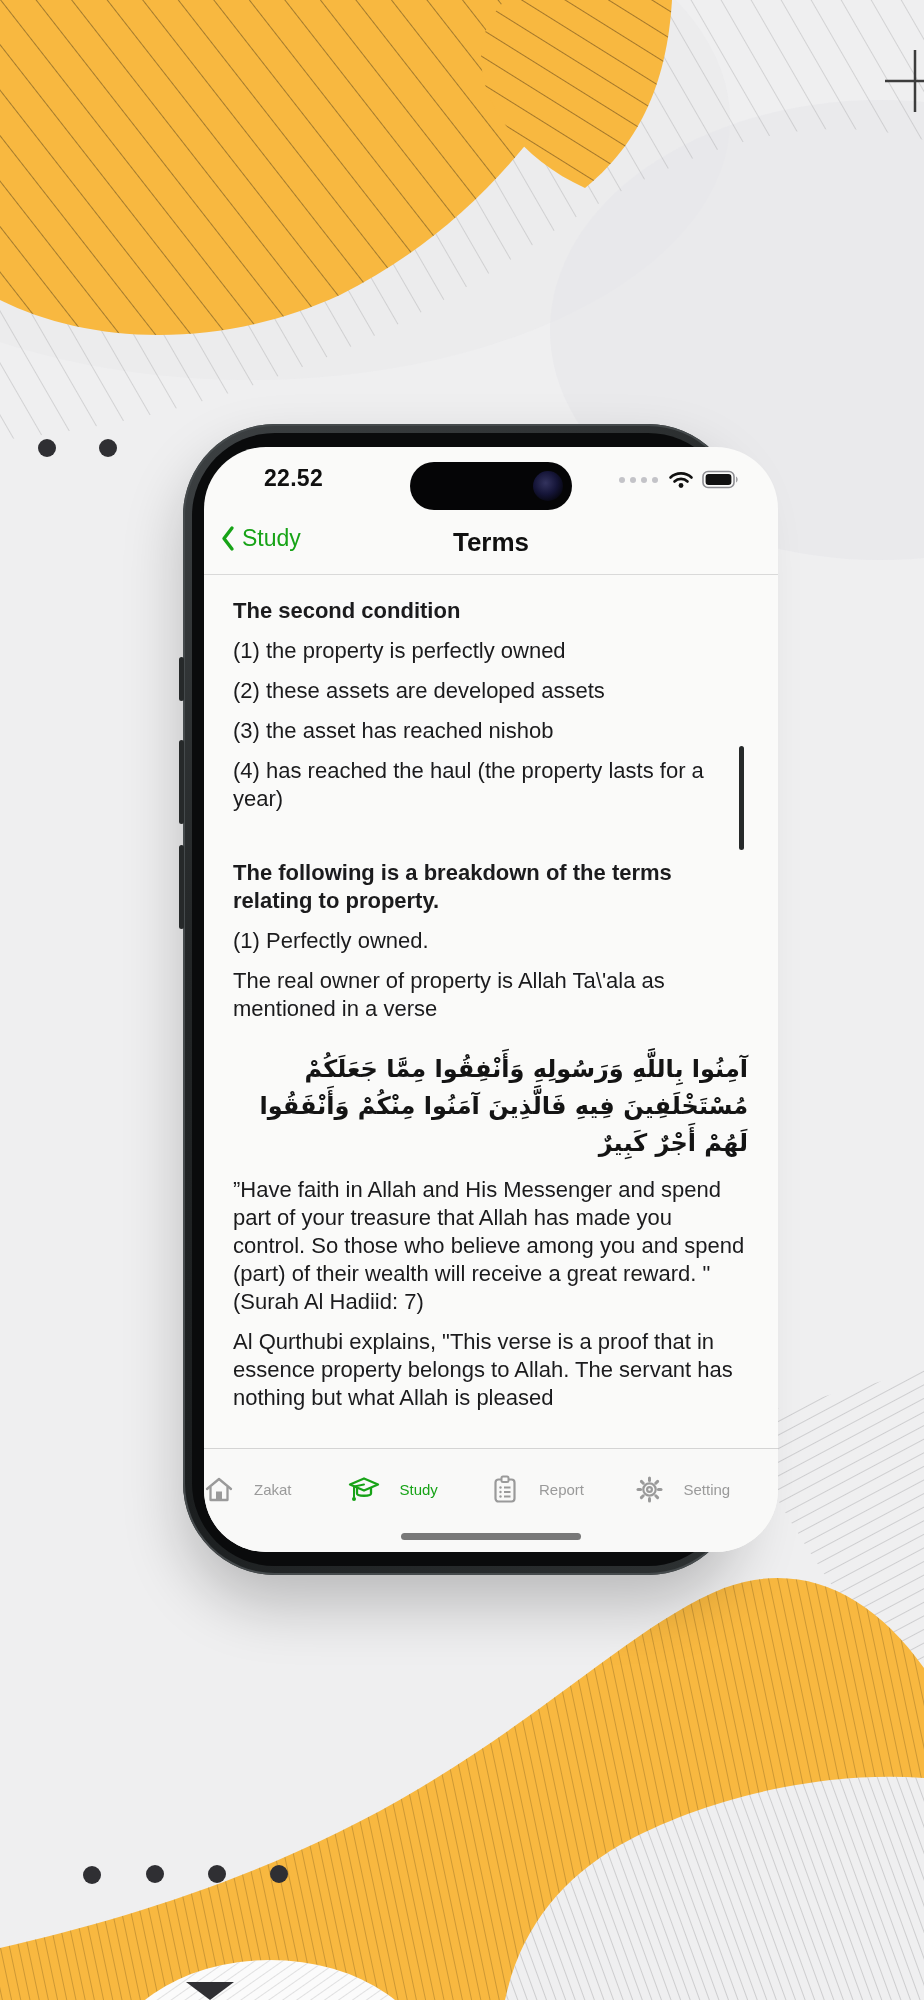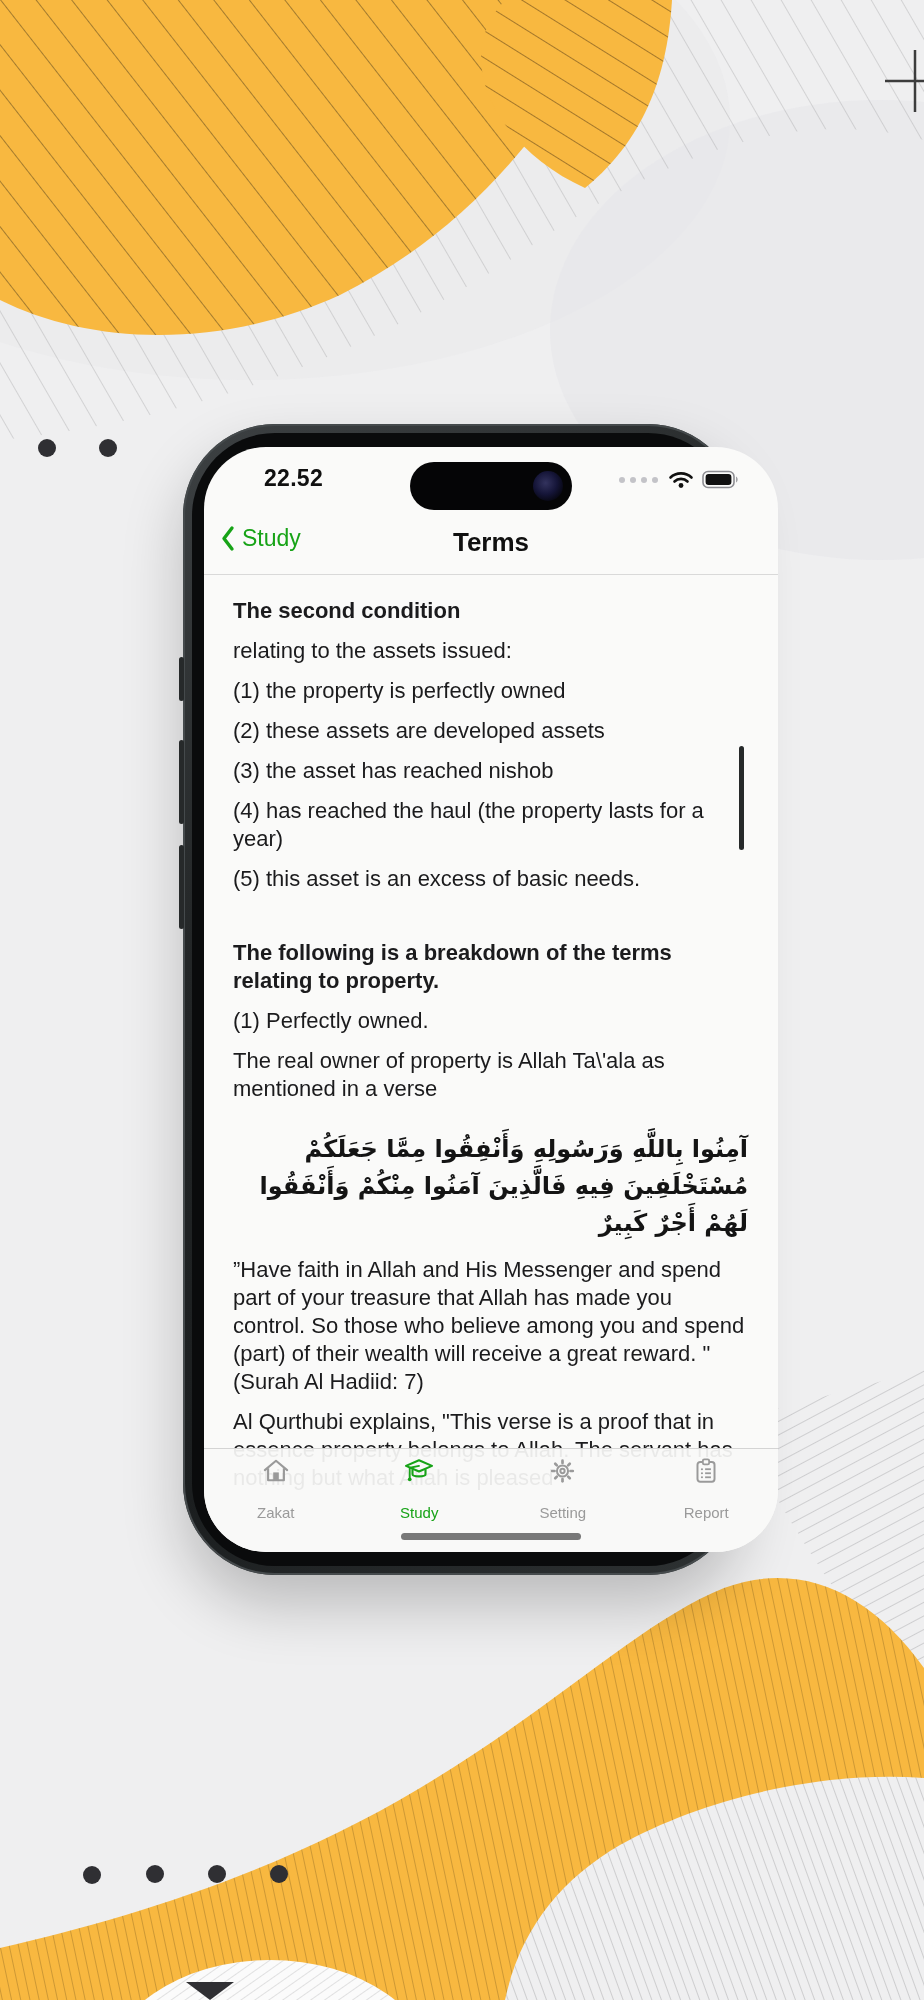--- a/index.html
+++ b/index.html
@@ -45,21 +45,21 @@
   .content{padding:10px 30px 0 29px;font-size:22px;line-height:28px;color:#1b1b1d;}
   .content p{margin:12px 0;}
   .content p.h{font-weight:bold;}
   .content p.sec2{margin-top:46px;}
   .arabic{direction:rtl;text-align:right;font-family:"DejaVu Sans",sans-serif;
           font-weight:bold;font-size:24px;line-height:37px;margin:28px 0 14px 0 !important;color:#141414;}
   
   .tabbar{position:absolute;left:0;right:0;bottom:0;height:103px;
           background:rgba(249,249,248,.93);border-top:1px solid #d4d4d4;}
   .tabs{display:flex;height:72px;}
-  .tab{flex:1;display:flex;flex-direction:column;align-items:center;padding-top:9px;gap:20px;
+  .tab{flex:1;display:flex;flex-direction:row;align-items:center;padding-top:9px;gap:20px;
        color:#9a9a9a;font-size:15px;cursor:pointer;}
   .tab.active{color:#17a317;}
   .homebar{position:absolute;left:50%;margin-left:-90px;bottom:12px;width:180px;height:7px;
            border-radius:4px;background:#787878;}
 </style>
 </head>
 <body>
 
 <svg class="bg" width="924" height="2000" viewBox="0 0 924 2000">
   <defs>
@@ -166,26 +166,24 @@
         <svg width="15" height="27" viewBox="0 0 15 27">
           <path d="M12 3 L4 13.5 L12 24" fill="none" stroke="#17a317" stroke-width="3.4" stroke-linecap="round" stroke-linejoin="round"></path>
         </svg>
         <span>Study</span>
       </div>
       <div class="title">Terms</div>
     </div>
 
     <div class="content">
       <p class="h">The second condition</p>
-      <p>relating to the assets issued:</p>
       <p>(1) the property is perfectly owned</p>
       <p>(2) these assets are developed assets</p>
       <p>(3) the asset has reached nishob</p>
       <p>(4) has reached the haul (the property lasts for a year)</p>
-      <p>(5) this asset is an excess of basic needs.</p>
       <p class="h sec2">The following is a breakdown of the terms relating to property.</p>
       <p>(1) Perfectly owned.</p>
       <p>The real owner of property is Allah Ta\'ala as mentioned in a verse</p>
       <p class="arabic" dir="rtl">آمِنُوا بِاللَّهِ وَرَسُولِهِ وَأَنْفِقُوا مِمَّا جَعَلَكُمْ مُسْتَخْلَفِينَ فِيهِ فَالَّذِينَ آمَنُوا مِنْكُمْ وَأَنْفَقُوا لَهُمْ أَجْرٌ كَبِيرٌ</p>
       <p>”Have faith in Allah and His Messenger and spend part of your treasure that Allah has made you control. So those who believe among you and spend (part) of their wealth will receive a great reward. " (Surah Al Hadiid: 7)</p>
       <p>Al Qurthubi explains, "This verse is a proof that in essence property belongs to Allah. The servant has nothing but what Allah is pleased</p>
     </div>
 
     <div class="tabbar">
       <div class="tabs">
@@ -198,51 +196,51 @@
           <span>Zakat</span>
         </div>
         <div class="tab active">
           <svg width="32" height="28" viewBox="0 0 32 28">
             <path d="M16 2.5 L30 8.5 L16 14.5 L2 8.5 Z" fill="none" stroke="#17a317" stroke-width="2.3" stroke-linejoin="round"></path>
             <path d="M9 12 V17.5 C9 20.5 23 20.5 23 17.5 V12" fill="none" stroke="#17a317" stroke-width="2.3"></path>
             <path d="M16 8.5 L6 10.5 V21" fill="none" stroke="#17a317" stroke-width="2" stroke-linecap="round"></path>
             <circle cx="6" cy="23" r="2" fill="#17a317"></circle>
           </svg>
           <span>Study</span>
+        </div>
+        <div class="tab">
+          <svg width="28" height="29" viewBox="0 0 28 29">
+            <rect x="4.5" y="4.5" width="19" height="22" rx="3" fill="none" stroke="#9a9a9a" stroke-width="2.2"></rect>
+            <rect x="10.5" y="1.5" width="7" height="5.5" rx="1.5" fill="#fafaf9" stroke="#9a9a9a" stroke-width="2"></rect>
+            <circle cx="9.5" cy="12.5" r="1.2" fill="#9a9a9a"></circle>
+              <line x1="13" y1="12.5" x2="19.5" y2="12.5" stroke="#9a9a9a" stroke-width="2"></line>
+            <circle cx="9.5" cy="17" r="1.2" fill="#9a9a9a"></circle>
+              <line x1="13" y1="17" x2="19.5" y2="17" stroke="#9a9a9a" stroke-width="2"></line>
+            <circle cx="9.5" cy="21.5" r="1.2" fill="#9a9a9a"></circle>
+              <line x1="13" y1="21.5" x2="19.5" y2="21.5" stroke="#9a9a9a" stroke-width="2"></line>
+          </svg>
+          <span>Report</span>
         </div>
         <div class="tab">
           <svg width="29" height="29" viewBox="0 0 29 29">
             <g stroke="#9a9a9a" stroke-width="2.2" fill="none">
               <circle cx="14.5" cy="14.5" r="6.2"></circle>
               <circle cx="14.5" cy="14.5" r="2.4"></circle>
             </g>
             <g stroke="#9a9a9a" stroke-width="3" stroke-linecap="round">
               <line x1="14.5" y1="3" x2="14.5" y2="5.6"></line>
                 <line x1="14.5" y1="23.4" x2="14.5" y2="26"></line>
               <line x1="3" y1="14.5" x2="5.6" y2="14.5"></line>
                 <line x1="23.4" y1="14.5" x2="26" y2="14.5"></line>
               <line x1="6.4" y1="6.4" x2="8.2" y2="8.2"></line>
                 <line x1="20.8" y1="20.8" x2="22.6" y2="22.6"></line>
               <line x1="6.4" y1="22.6" x2="8.2" y2="20.8"></line>
                 <line x1="20.8" y1="8.2" x2="22.6" y2="6.4"></line>
             </g>
           </svg>
           <span>Setting</span>
         </div>
-        <div class="tab">
-          <svg width="28" height="29" viewBox="0 0 28 29">
-            <rect x="4.5" y="4.5" width="19" height="22" rx="3" fill="none" stroke="#9a9a9a" stroke-width="2.2"></rect>
-            <rect x="10.5" y="1.5" width="7" height="5.5" rx="1.5" fill="#fafaf9" stroke="#9a9a9a" stroke-width="2"></rect>
-            <circle cx="9.5" cy="12.5" r="1.2" fill="#9a9a9a"></circle>
-              <line x1="13" y1="12.5" x2="19.5" y2="12.5" stroke="#9a9a9a" stroke-width="2"></line>
-            <circle cx="9.5" cy="17" r="1.2" fill="#9a9a9a"></circle>
-              <line x1="13" y1="17" x2="19.5" y2="17" stroke="#9a9a9a" stroke-width="2"></line>
-            <circle cx="9.5" cy="21.5" r="1.2" fill="#9a9a9a"></circle>
-              <line x1="13" y1="21.5" x2="19.5" y2="21.5" stroke="#9a9a9a" stroke-width="2"></line>
-          </svg>
-          <span>Report</span>
-        </div>
       </div>
       <div class="homebar"></div>
     </div>
 
   </div>
 </div>
 
 </body></html>

